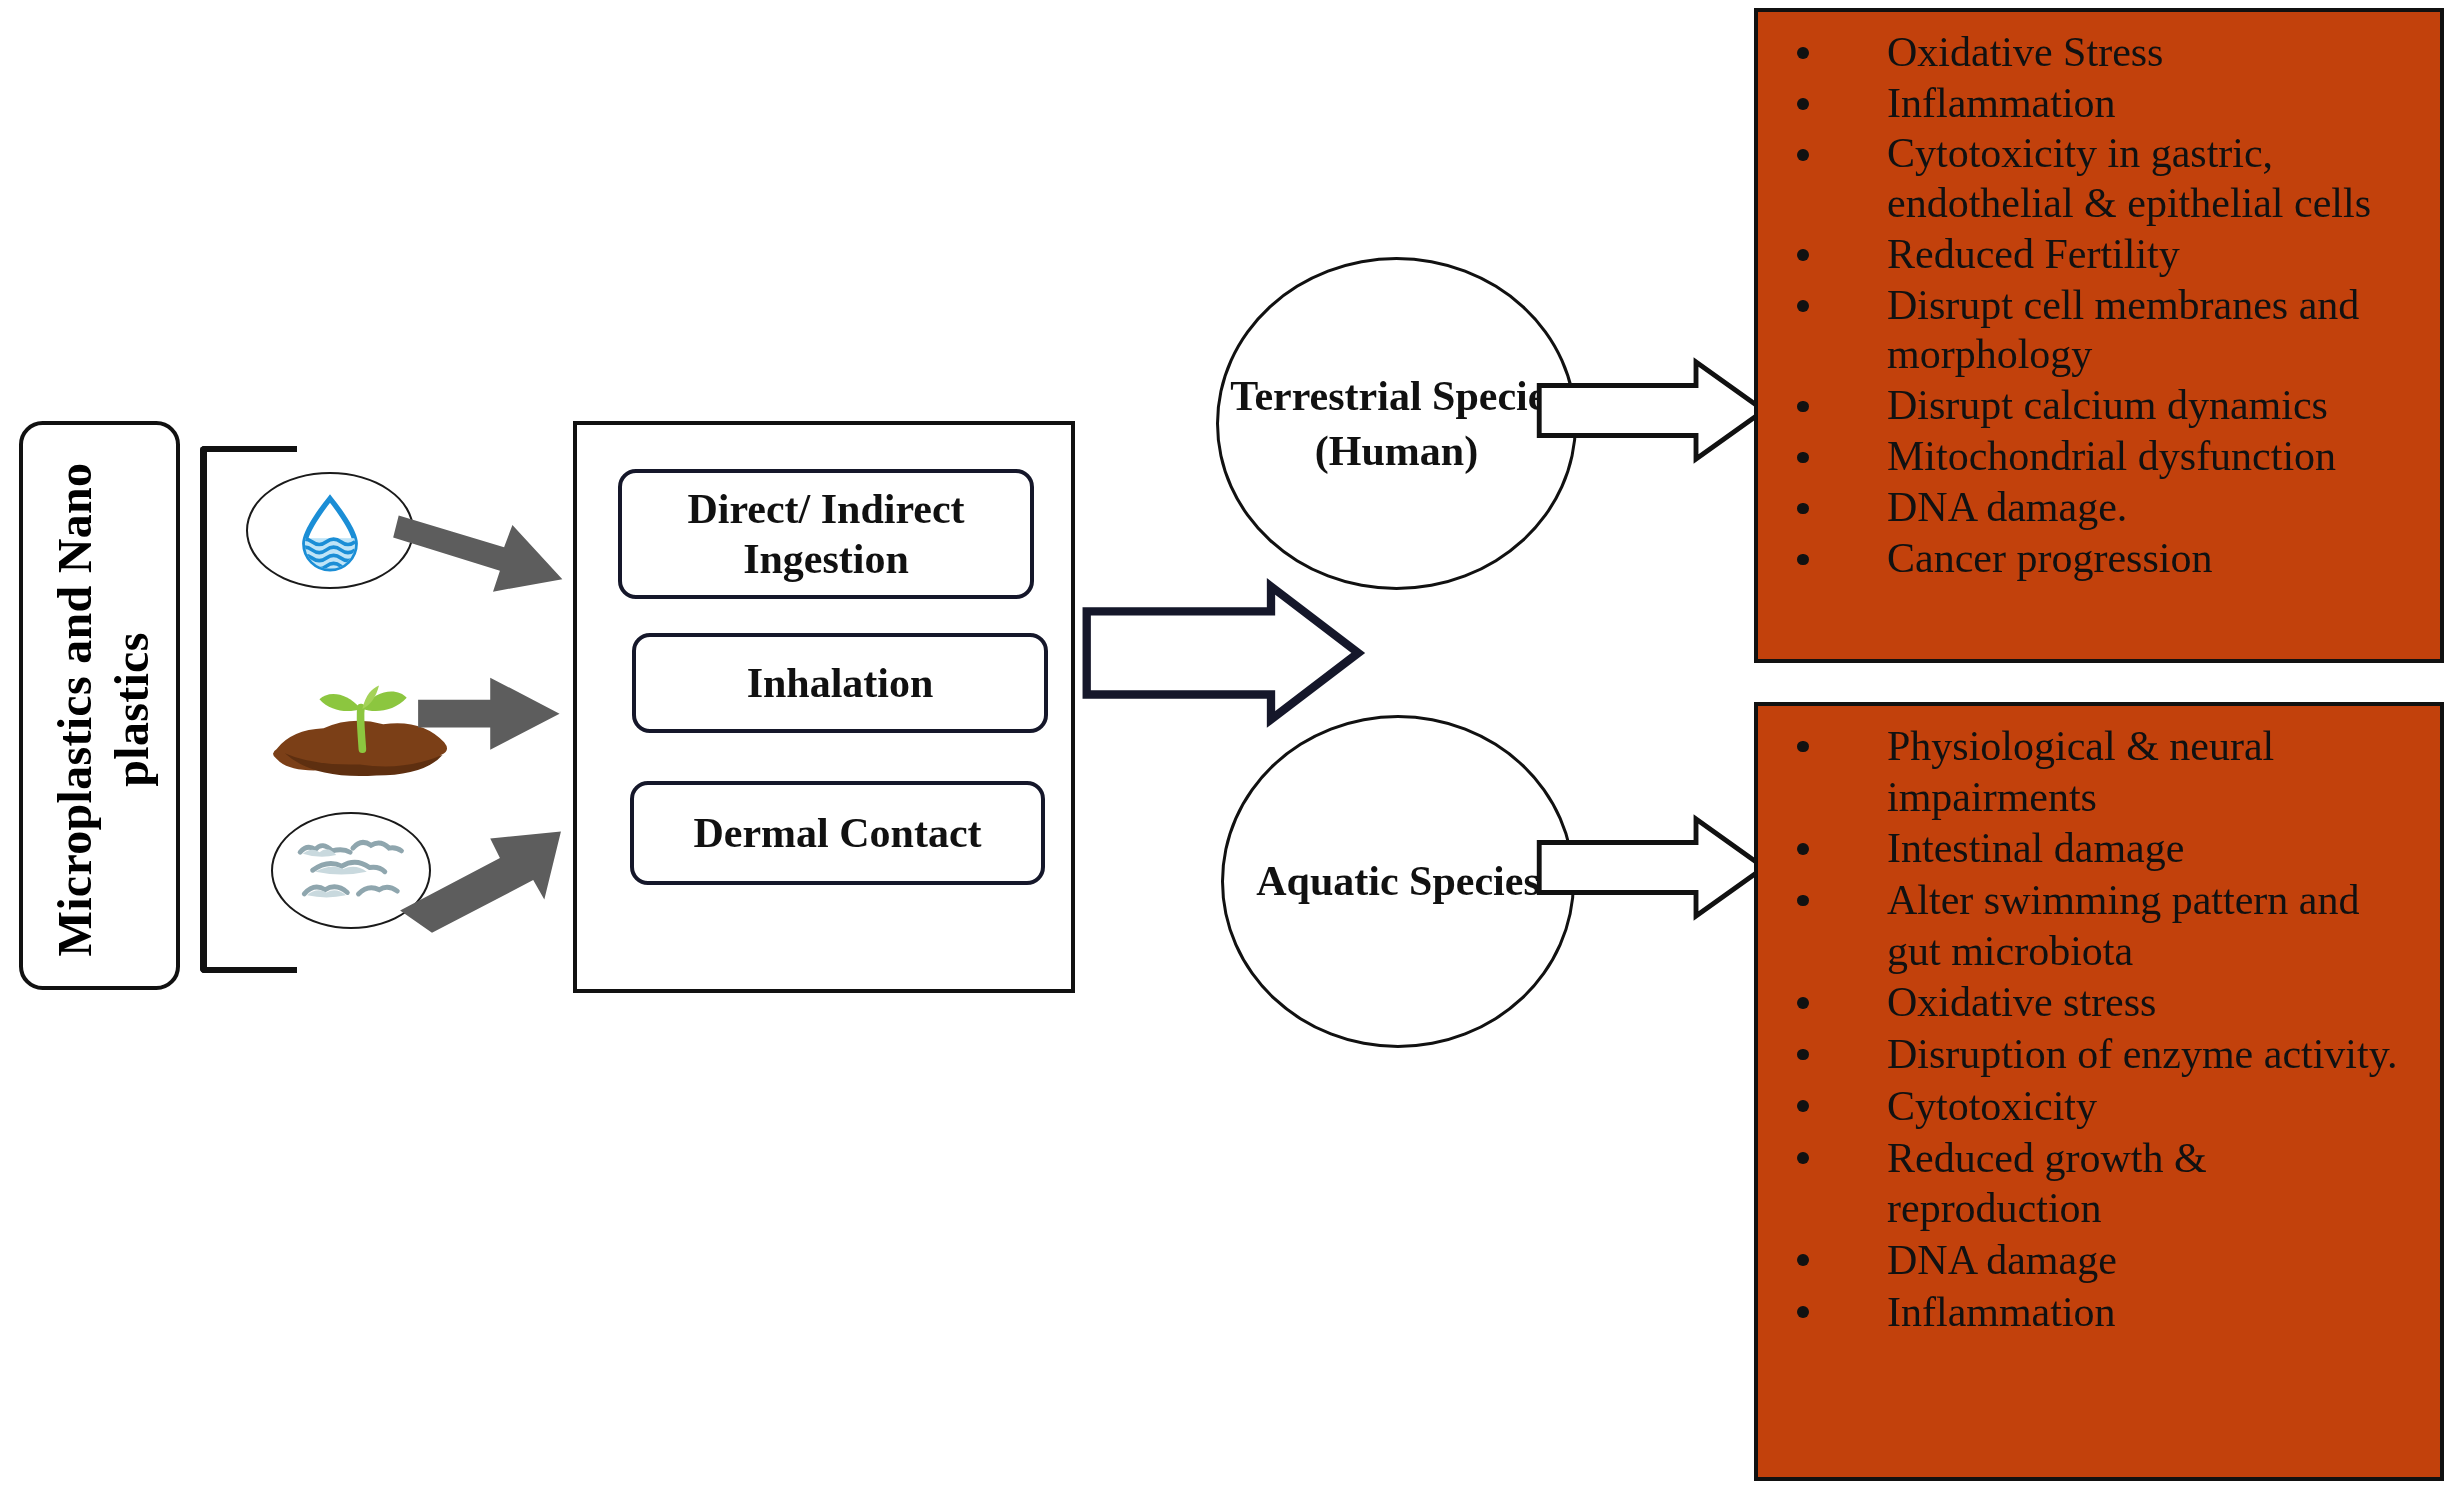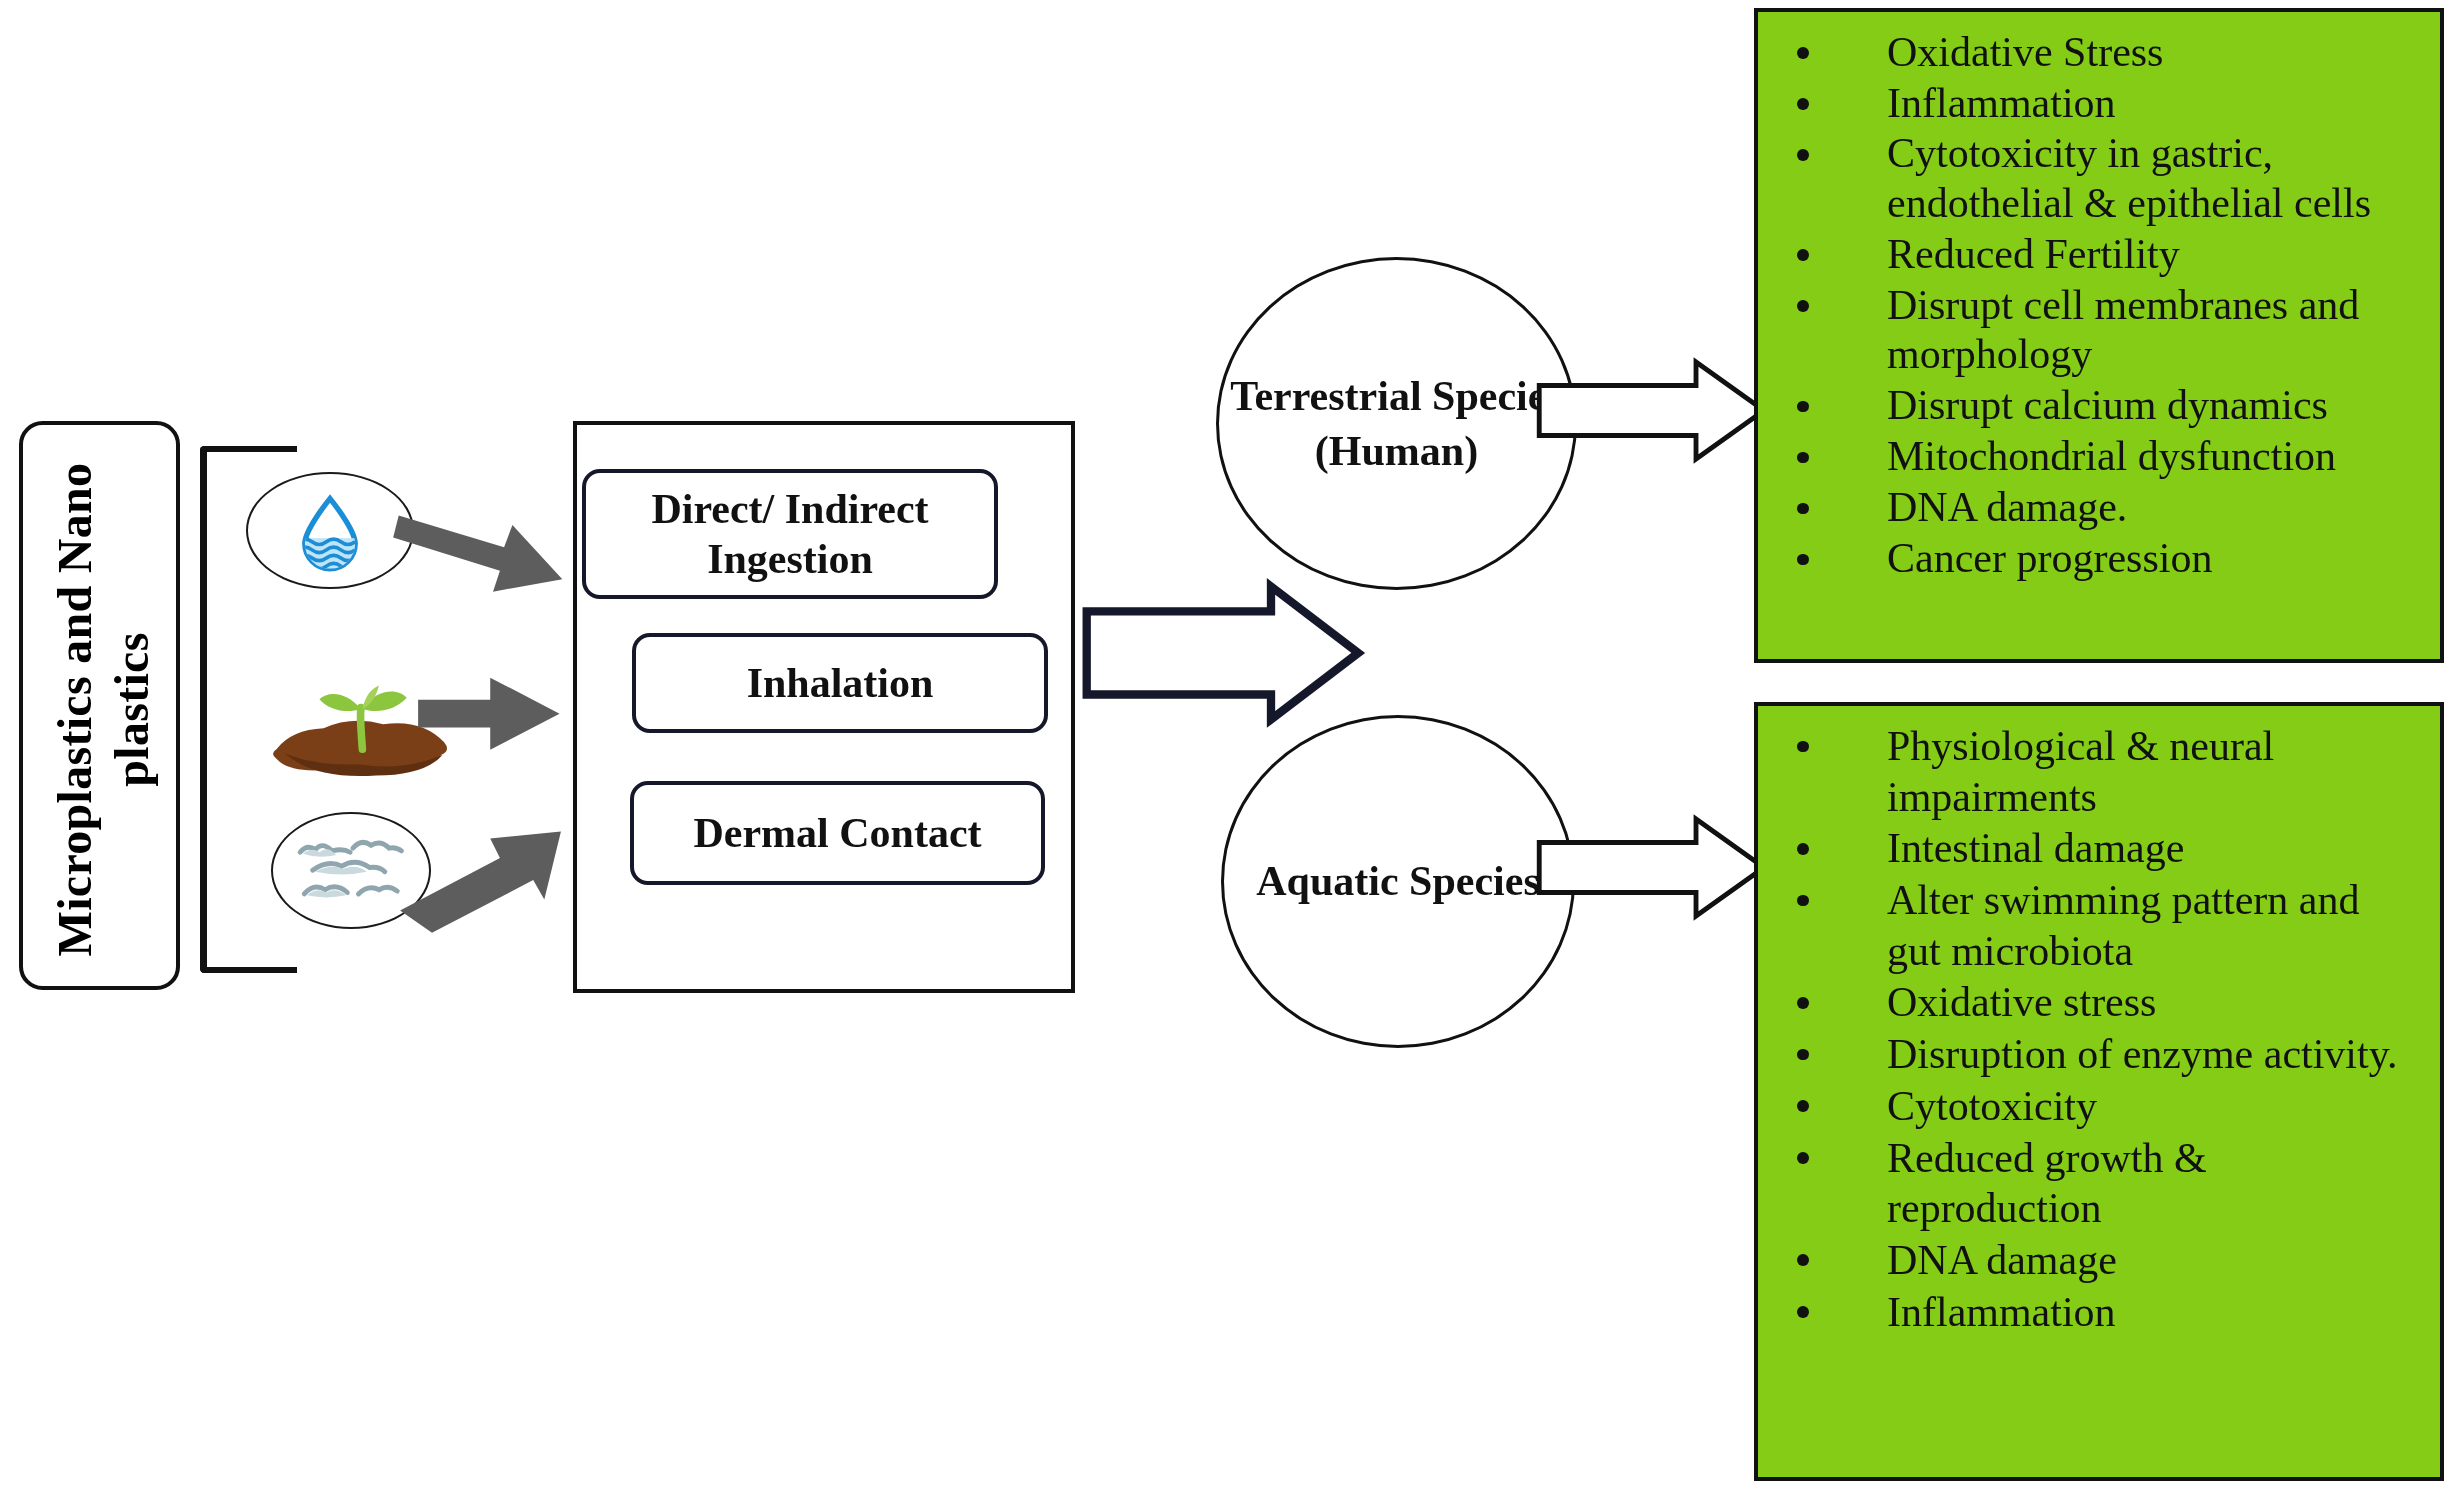--- a/index.html
+++ b/index.html
@@ -46,36 +46,36 @@
   
   #routes-box{
     left:573px;top:421px;width:502px;height:572px;
     border:4.9px solid #111;background:#fff;box-sizing:border-box;
   }
   .route{
     position:absolute;border:4.9px solid #15172a;border-radius:18px;background:#fff;
     box-sizing:border-box;display:flex;align-items:center;justify-content:center;
     text-align:center;font-weight:bold;font-size:42px;line-height:1.2;color:#111;
   }
-  #route-0{left:582px;top:469px;width:416px;height:130px;}
+  #route-0{left:618px;top:469px;width:416px;height:130px;}
   #route-1{left:632px;top:633px;width:416px;height:100px;}
   #route-2{left:630px;top:781px;width:415px;height:104px;}
 
   
   .species{
     position:absolute;border:3.5px solid #111;border-radius:50%;background:#fff;
     box-sizing:border-box;display:flex;align-items:center;justify-content:center;
     text-align:center;font-weight:bold;font-size:42px;line-height:1.3;color:#111;
   }
   #species-0{left:1216px;top:257px;width:361px;height:333px;}
   #species-1{left:1221px;top:715px;width:354px;height:333px;}
 
   
   .outcome-box{
-    position:absolute;border:4.9px solid #111;background:#84cc16;box-sizing:border-box;
+    position:absolute;border:4.9px solid #111;background:#c2410c;box-sizing:border-box;
     padding:15.3px 18px 12.5px 18px;
   }
   #outcome-0{left:1754px;top:8.3px;width:690px;height:655px;}
   #outcome-1{left:1754px;top:702px;width:690px;height:779px;}
   .outcome-box ul{list-style:none;margin:0;padding:0;}
   .outcome-box li{
     position:relative;padding-left:111px;font-size:42px;line-height:1.18;
     margin-bottom:1.4px;color:#111;
   }
   .outcome-box li:before{

